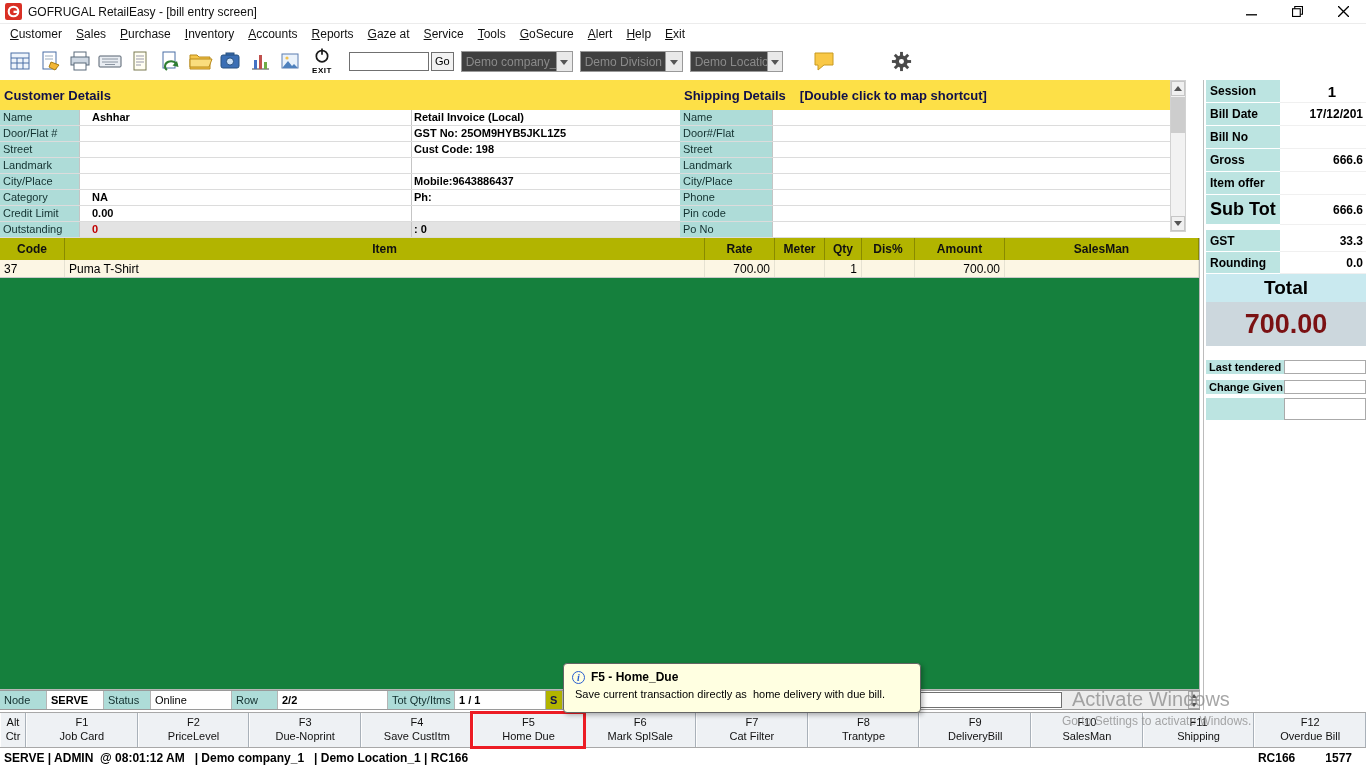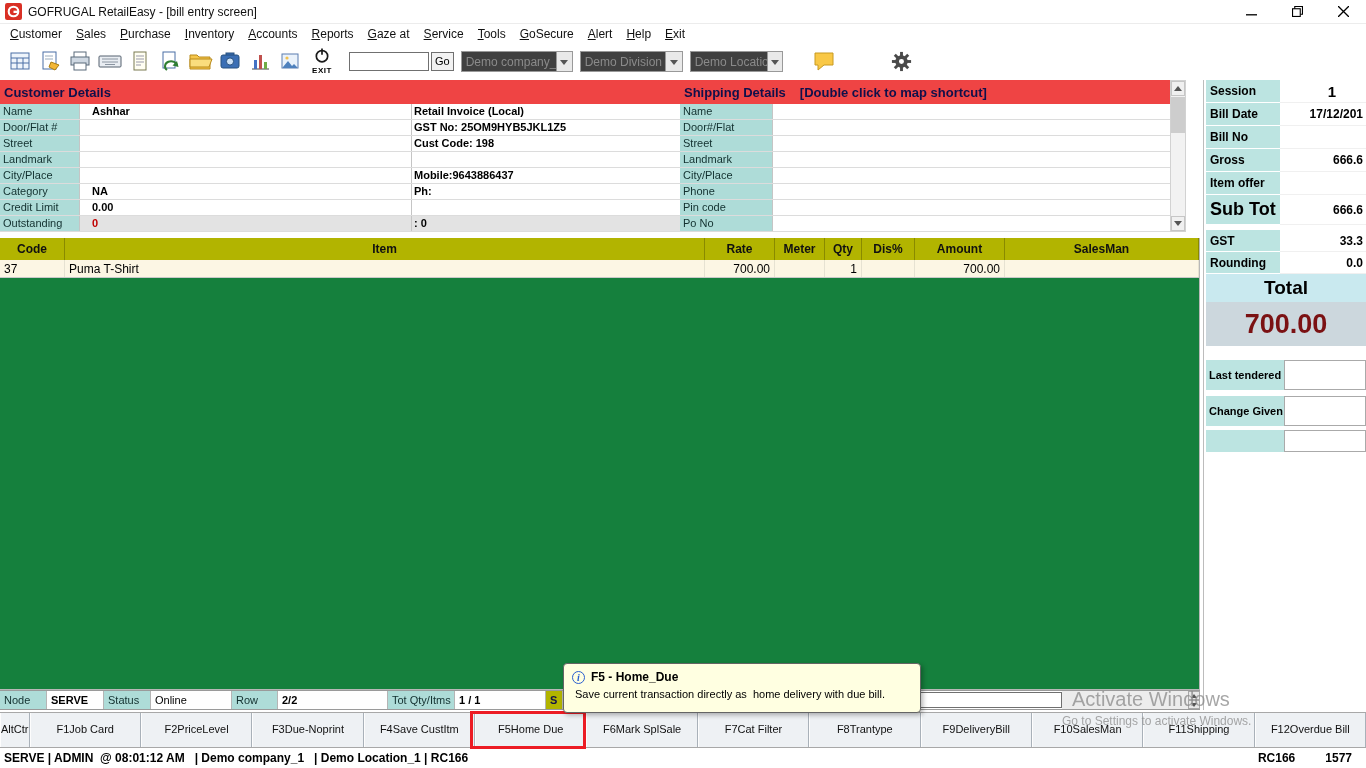--- a/index.html
+++ b/index.html
@@ -26,21 +26,21 @@
 .qsearch { margin-left:10px; width:80px; height:19px; border:1px solid #707070; font-size:12px; padding:0 3px; font-family:inherit; }
 .gobtn { margin-left:2px; height:19px; min-width:22px; border:1px solid #707070; background:#f2f2f2; font-size:11px; text-align:center; line-height:17px; padding:0 3px; }
 .dropdown { margin-left:7px; height:21px; border:1px solid #999; background:#404040; display:flex; align-items:stretch; }
 .dd-text { padding:3px 4px 0 4px; font-size:12px; color:#8a8a8a; white-space:nowrap; overflow:hidden; }
 .dd-arrow { width:17px; margin-left:auto; border-left:1px solid #999; background:#e9e9e9; display:flex; align-items:flex-start; justify-content:center; }
 .dd-arrow::after { content:""; border:4px solid transparent; border-top:5px solid #555; margin-top:8px; }
 .dd-company { width:112px; } .dd-division { width:103px; } .dd-location { width:93px; }
 .speechicon { margin-left:26px; } .gearicon { margin-left:48px; }
 
 
-.sec-head { background:#ef4444; color:#10104a; font-weight:bold; font-size:13px; height:24px; display:flex; align-items:center; padding-left:4px; }
+.sec-head { background:#fde047; color:#10104a; font-weight:bold; font-size:13px; height:30px; display:flex; align-items:center; padding-left:4px; }
 
 
 .cust { position:absolute; top:80px; left:0; width:680px; }
 .crow { display:flex; height:16px; border-bottom:1px solid #dcdcdc; background:#fff; line-height:15px; }
 .crow .lbl { width:80px; background:#aedcd8; color:#12302f; padding-left:3px; border-right:1px solid #c5c5c5; }
 .crow .val { width:332px; font-weight:bold; padding-left:12px; border-right:1px solid #c5c5c5; }
 .crow .extra { flex:1; font-weight:bold; padding-left:2px; }
 .crow.outstanding .val, .crow.outstanding .extra { background:#e3e3e3; }
 .crow.outstanding .val { color:#c00000; }
 
@@ -74,21 +74,21 @@
 .panel { position:absolute; top:80px; left:1206px; width:160px; }
 .prow { display:flex; height:23px; }
 .prow .plbl { width:74px; background:#bce4e1; font-weight:bold; font-size:12px; display:flex; align-items:center; padding-left:4px; border-bottom:1px solid #fff; color:#000; }
 .prow .pval { flex:1; display:flex; align-items:center; justify-content:flex-end; padding-right:3px; font-weight:bold; font-size:12px; background:#fff; border-bottom:1px solid #f0f0f0; }
 .prow.session .pval { font-size:15px; padding-right:30px; }
 .prow.subtot { height:30px; } .prow.subtot .plbl { font-size:18px; }
 .pgap { height:5px; }
 .prow.small { height:22px; }
 .ptotal-head { height:28px; background:#c9e9ef; display:flex; align-items:center; justify-content:center; font-size:19px; font-weight:bold; }
 .ptotal-val { height:44px; background:#ccd7dd; display:flex; align-items:center; justify-content:center; font-size:27px; font-weight:bold; color:#7b1113; }
-.tender { display:flex; height:30px; margin-top:14px; }
+.tender { display:flex; height:14px; margin-top:14px; }
 .tender.second { margin-top:6px; } .tender.third { margin-top:4px; height:22px; }
 .tender .tlbl { width:78px; background:#bce4e1; font-weight:bold; font-size:11px; display:flex; align-items:center; padding-left:3px; }
 .tender .tbox { flex:1; background:#fff; border:1px solid #aaa; }
 
 
 .statusrow { position:absolute; top:690px; left:0; width:1200px; height:20px; display:flex; border-top:1px solid #9a9a9a; border-bottom:1px solid #9a9a9a; background:#fff; line-height:18px; }
 .sr-cell { padding-left:4px; border-right:1px solid #b5b5b5; overflow:hidden; }
 .sr-lbl { background:#aedcd8; color:#12302f; }
 .sr-val { font-weight:bold; }
 .sr-node{width:47px}.sr-nodev{width:57px}.sr-status{width:47px}.sr-statusv{width:81px}.sr-row{width:46px}.sr-rowv{width:110px}.sr-qty{width:67px}.sr-qtyv{width:91px}
@@ -96,21 +96,21 @@
 .sr-fill { flex:1; position:relative; background:#fff; }
 .sr-input { position:absolute; left:357px; top:1px; width:142px; height:16px; border:1px solid #707070; background:#fff; }
 .sr-gray { position:absolute; left:499px; top:0; width:126px; height:18px; background:#ececec; }
 .sr-spin { position:absolute; left:625px; top:0; width:12px; height:18px; display:flex; flex-direction:column; }
 .sr-spin .sp { flex:1; border:1px solid #a8a8a8; background:#e8e8e8; display:flex; align-items:center; justify-content:center; }
 .sp .tri-up{border-width:3px;border-bottom-width:4px;margin-top:-3px}
 .sp .tri-down{border-width:3px;border-top-width:4px;margin-bottom:-3px}
 
 
 .fkeys { position:absolute; top:712px; left:0; width:1366px; height:36px; display:flex; background:#eef1f4; border-top:1px solid #a8a8a8; border-bottom:1px solid #a8a8a8; }
-.fkey { flex:1; border-right:1px solid #a9b1b9; border-left:1px solid #fdfdfd; display:flex; flex-direction:row; align-items:center; justify-content:center; font-size:11px; line-height:1.25; color:#111; }
+.fkey { flex:1; border-right:1px solid #a9b1b9; border-left:1px solid #fdfdfd; display:flex; flex-direction:column; align-items:center; justify-content:center; font-size:11px; line-height:1.25; color:#111; }
 .fkey-alt { flex:0 0 26px; }
 .f5box { position:absolute; left:470px; top:711px; width:116px; height:38px; border:3px solid #ec1c24; z-index:45; pointer-events:none; }
 
 
 .tooltip { position:absolute; left:563px; top:663px; width:358px; height:50px; background:#ffffe1; border:1px solid #646464; border-radius:4px; box-shadow:2px 2px 5px rgba(0,0,0,.3); z-index:60; padding:6px 8px 0 8px; }
 .tt-title { display:flex; align-items:center; gap:6px; font-weight:bold; font-size:12px; }
 .tt-info { width:13px; height:13px; border-radius:50%; border:1px solid #2a5fd0; color:#2a5fd0; font-size:10px; display:flex; align-items:center; justify-content:center; font-family:"Liberation Serif",serif; font-style:italic; font-weight:bold; }
 .tt-info::before { content:"i"; }
 .tt-body { font-size:11px; margin-top:4px; margin-left:3px; white-space:pre; }
 

